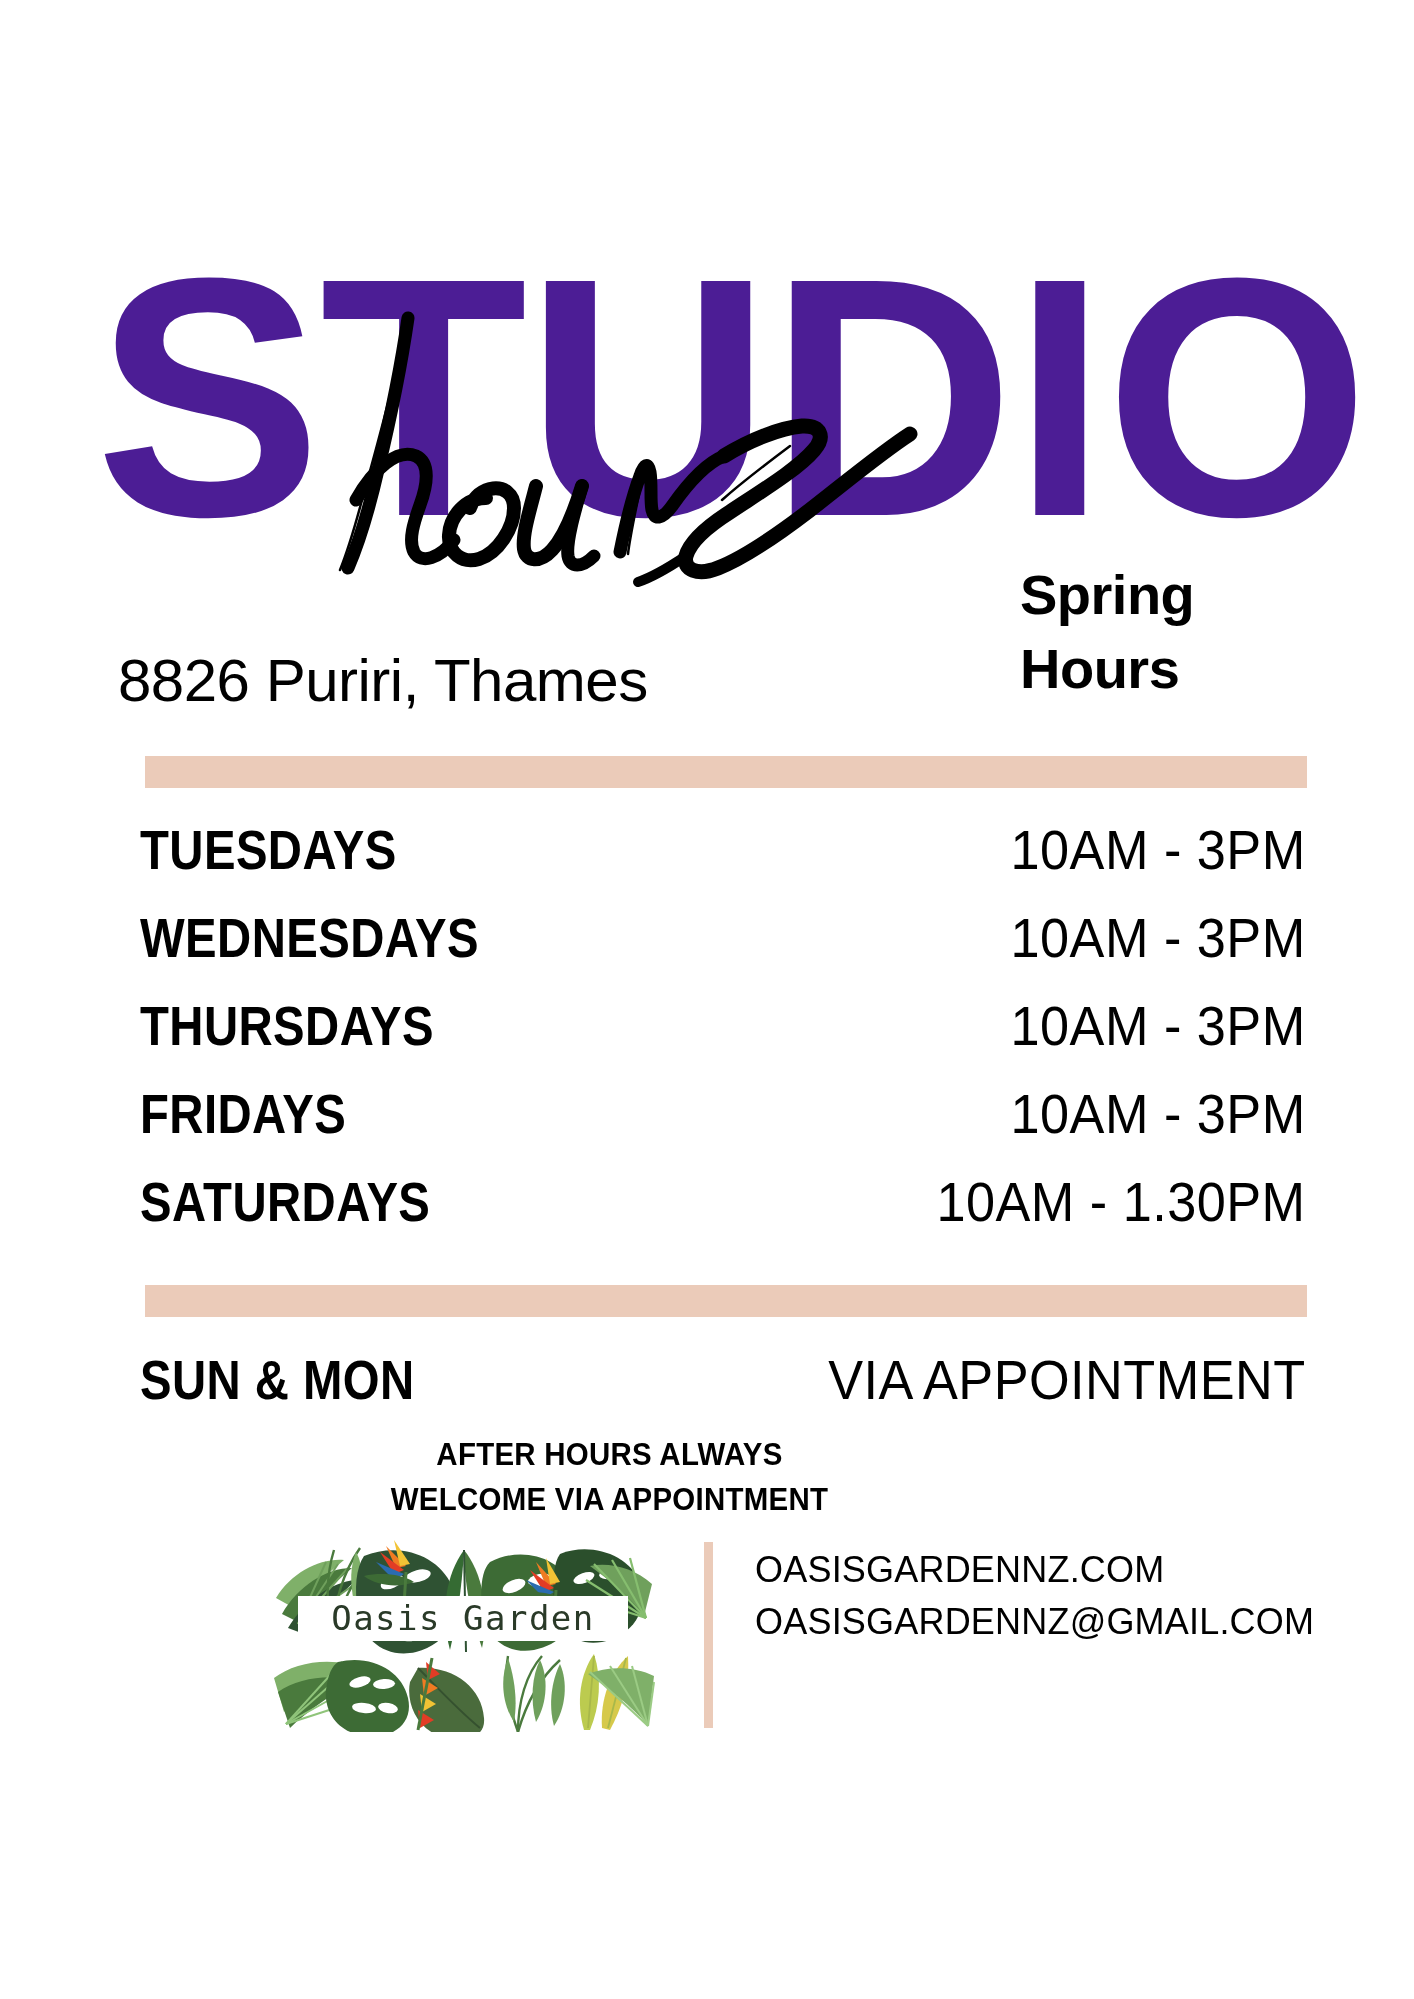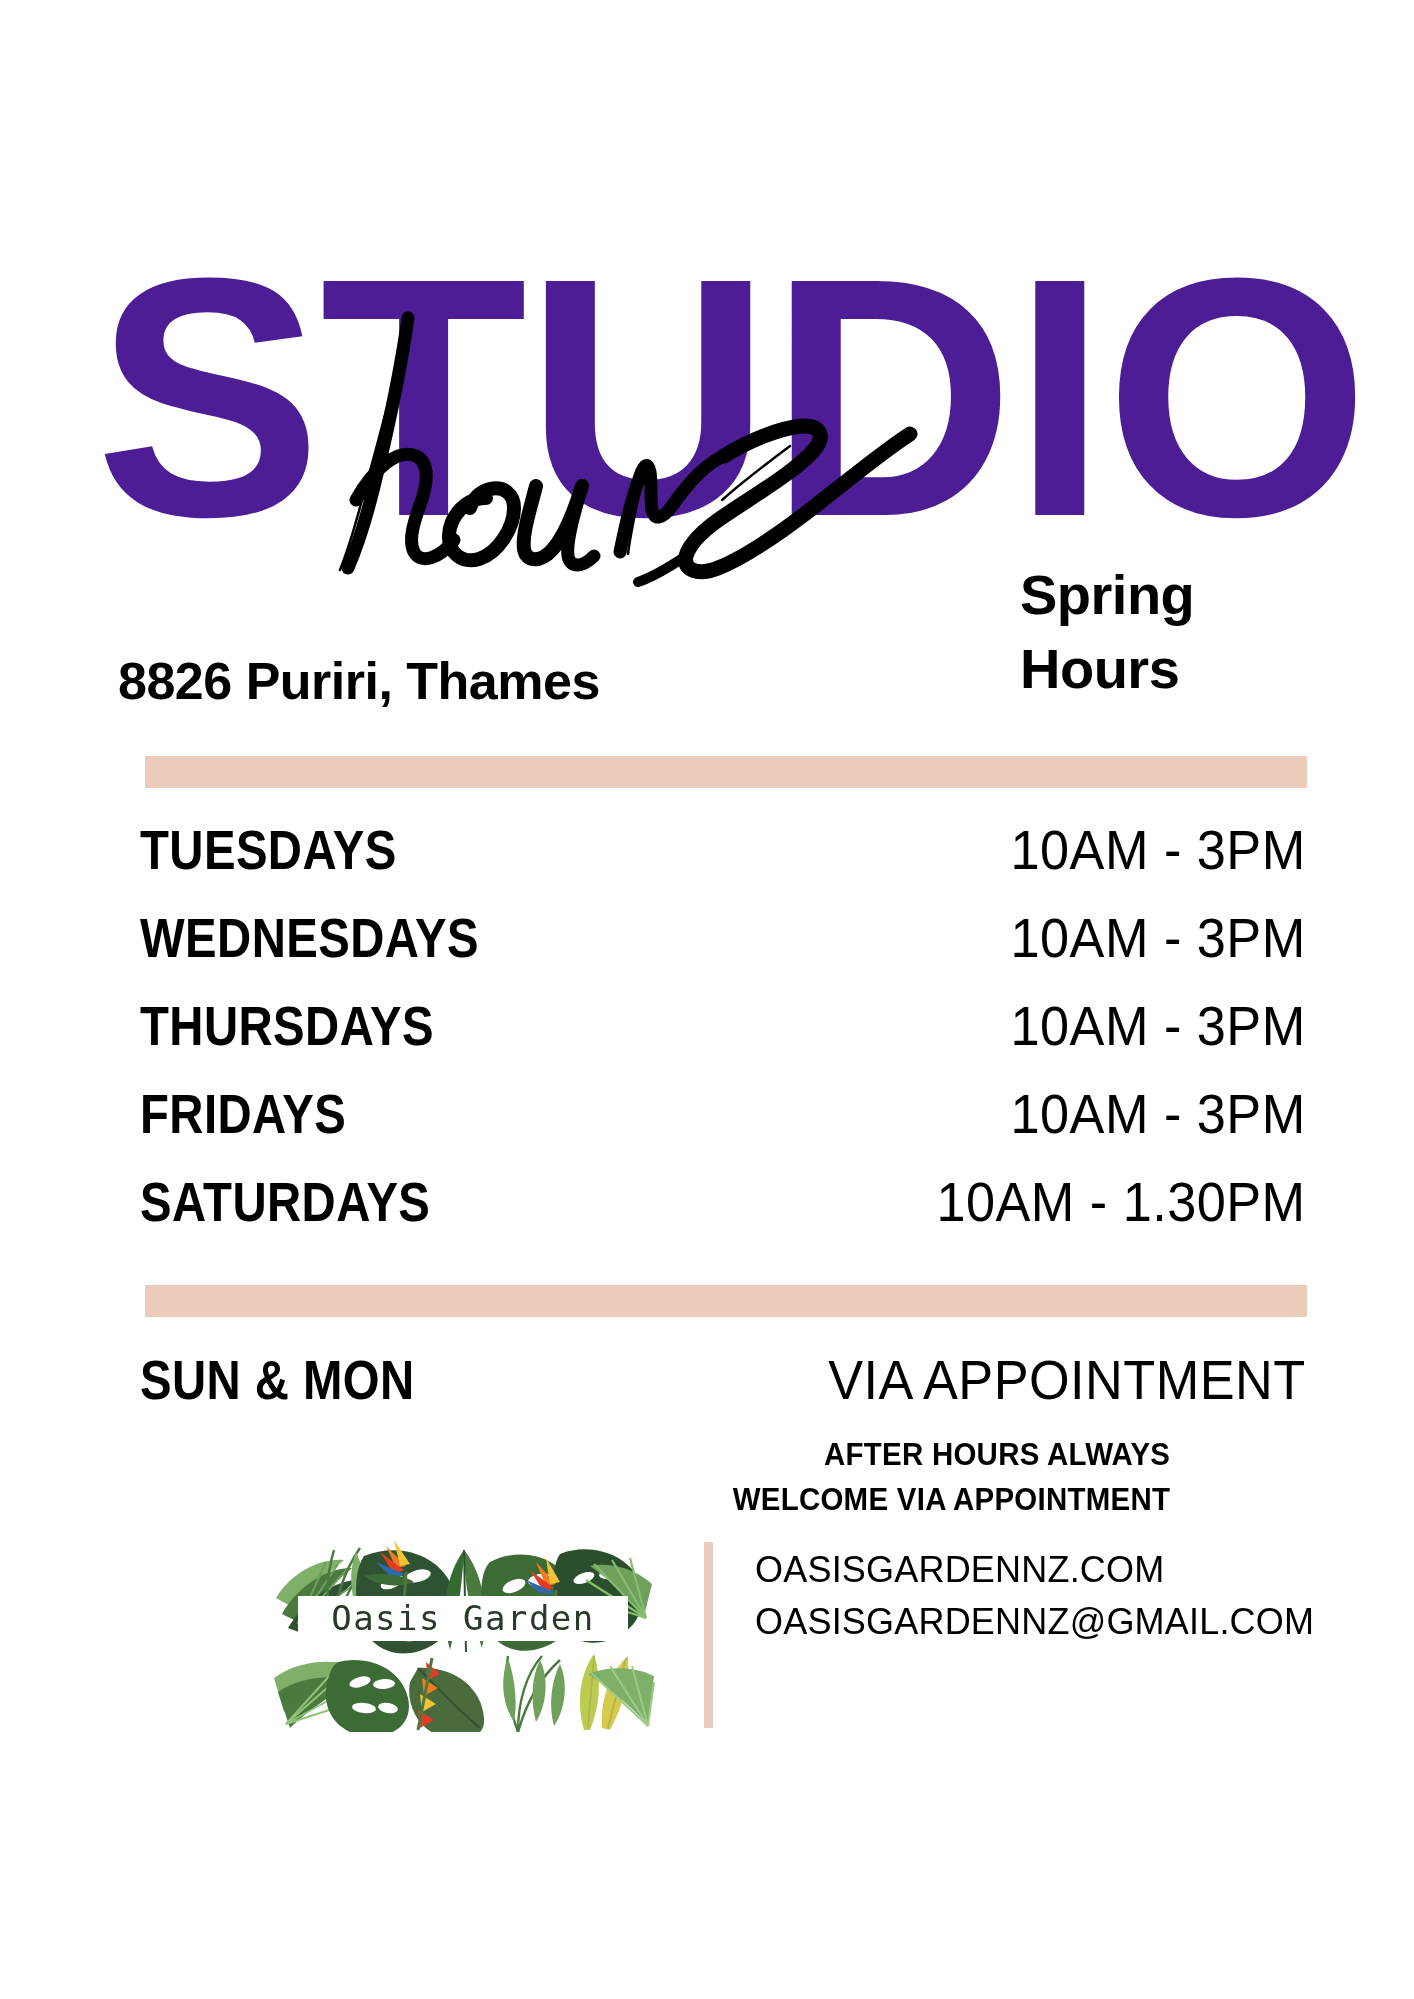--- a/index.html
+++ b/index.html
@@ -55,22 +55,22 @@
     width: 760px;
     height: 300px;
     pointer-events: none;
   }
   .hours-script svg { display: block; width: 100%; height: 100%; }
 
   .address {
     position: absolute;
     left: 118px;
     top: 650px;
-    font-size: 52px;
-    font-weight: 700;
+    font-size: 60px;
+    font-weight: 400;
     letter-spacing: -0.5px;
     white-space: nowrap;
     line-height: 62px;
   }
 
   .season {
     position: absolute;
     left: 1020px;
     top: 558px;
     width: 310px;
@@ -159,21 +159,21 @@
     transform-origin: right bottom;
     white-space: nowrap;
   }
 
   
   .note {
     position: absolute;
     left: 0;
     top: 1432px;
     width: 1219px;
-    text-align: right;
+    text-align: center;
     font-size: 32px;
     font-weight: 700;
     line-height: 45px;
     letter-spacing: 0.3px;
   }
   .note span { display: block; transform: scaleX(0.92); }
 
   
   .footer {
     position: absolute;

